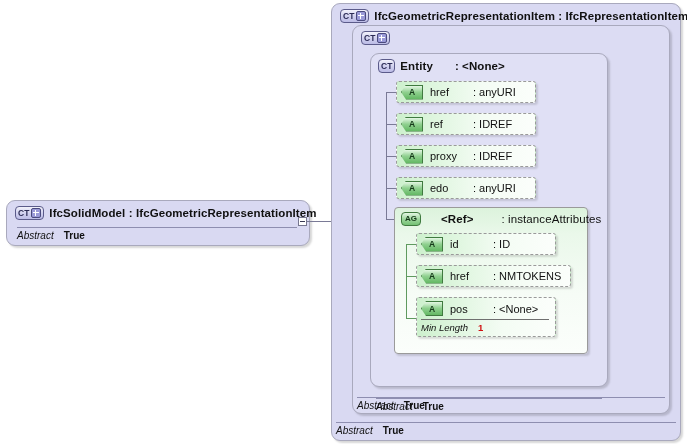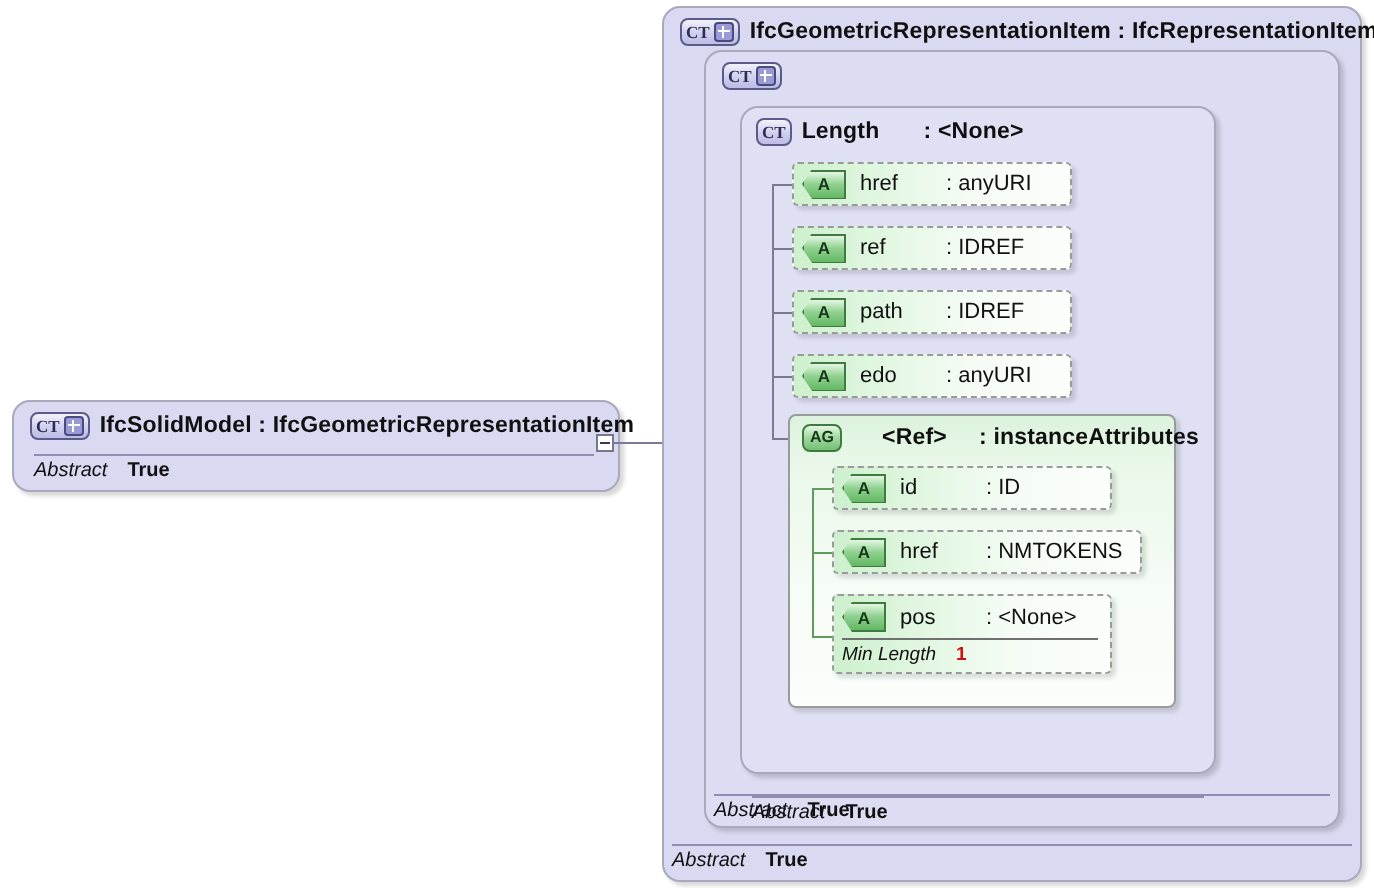--- a/index.html
+++ b/index.html
@@ -58,21 +58,20 @@
     height: 14px;
     border: 1px solid #5b5b8a;
     border-radius: 4px;
     background: linear-gradient(to bottom, #f2f2fb 0%, #cfcfee 55%, #bcbce6 100%);
     font-size: 8.5px;
     font-weight: bold;
     color: #2b2b55;
     padding: 0 2px;
     margin-right: 5px;
     line-height: 1;
-    font-family: Liberation Serif, serif;
   }
   .badge .plus {
     display: inline-block;
     width: 8px;
     height: 8px;
     margin-left: 2px;
     border: 1px solid #4a4a7d;
     border-radius: 2px;
     background: #9a9ad8;
     position: relative;
@@ -293,21 +292,21 @@
     <span class="k">Abstract</span>
     <span class="v">True</span>
   </div>
 </div>
 
 <div class="box ct-box-inner2" style="left:370px; top:53px; width:238px; height:334px;">
   <div class="hdr" style="left:7px; top:5px;">
     <span class="badge">
       <span>CT</span>
     </span>
-    <span class="hdr-label">Length</span>
+    <span class="hdr-label">Entity</span>
     <span class="hdr-label" style="margin-left:22px; font-weight:bold;">: &lt;None&gt;</span>
   </div>
   <div class="footer" style="left:5px; top:344px; width:226px;">
     <span class="k">Abstract</span>
     <span class="v">True</span>
   </div>
 </div>
 
 <div class="vline" style="left:386px; top:92px; height:127px;"></div>
 <div class="hline" style="left:386px; top:92px; width:10px;"></div>
@@ -323,35 +322,35 @@
 </div>
 
 <div class="attr" style="left:396px; top:113px; width:140px;">
   <span class="abadge">A</span>
   <span class="aname">ref</span>
   <span class="atype" style="left:76px;">: IDREF</span>
 </div>
 
 <div class="attr" style="left:396px; top:145px; width:140px;">
   <span class="abadge">A</span>
-  <span class="aname">path</span>
+  <span class="aname">proxy</span>
   <span class="atype" style="left:76px;">: IDREF</span>
 </div>
 
 <div class="attr" style="left:396px; top:177px; width:140px;">
   <span class="abadge">A</span>
   <span class="aname">edo</span>
   <span class="atype" style="left:76px;">: anyURI</span>
 </div>
 
 <div class="ag-box" style="left:394px; top:207px; width:194px; height:147px;">
   <div class="hdr" style="left:6px; top:4px;">
     <span class="ag-badge">AG</span>
     <span class="hdr-label" style="font-weight:bold;">&lt;Ref&gt;</span>
-    <span class="hdr-label" style="margin-left:16px; font-weight:bold;">: instanceAttributes</span>
+    <span class="hdr-label" style="margin-left:28px; font-weight:normal;">: instanceAttributes</span>
   </div>
 </div>
 
 <div class="vline green" style="left:406px; top:244px; height:74px;"></div>
 <div class="hline green" style="left:406px; top:244px; width:10px;"></div>
 <div class="hline green" style="left:406px; top:276px; width:10px;"></div>
 <div class="hline green" style="left:406px; top:318px; width:10px;"></div>
 
 <div class="attr" style="left:416px; top:233px; width:140px;">
   <span class="abadge">A</span>

